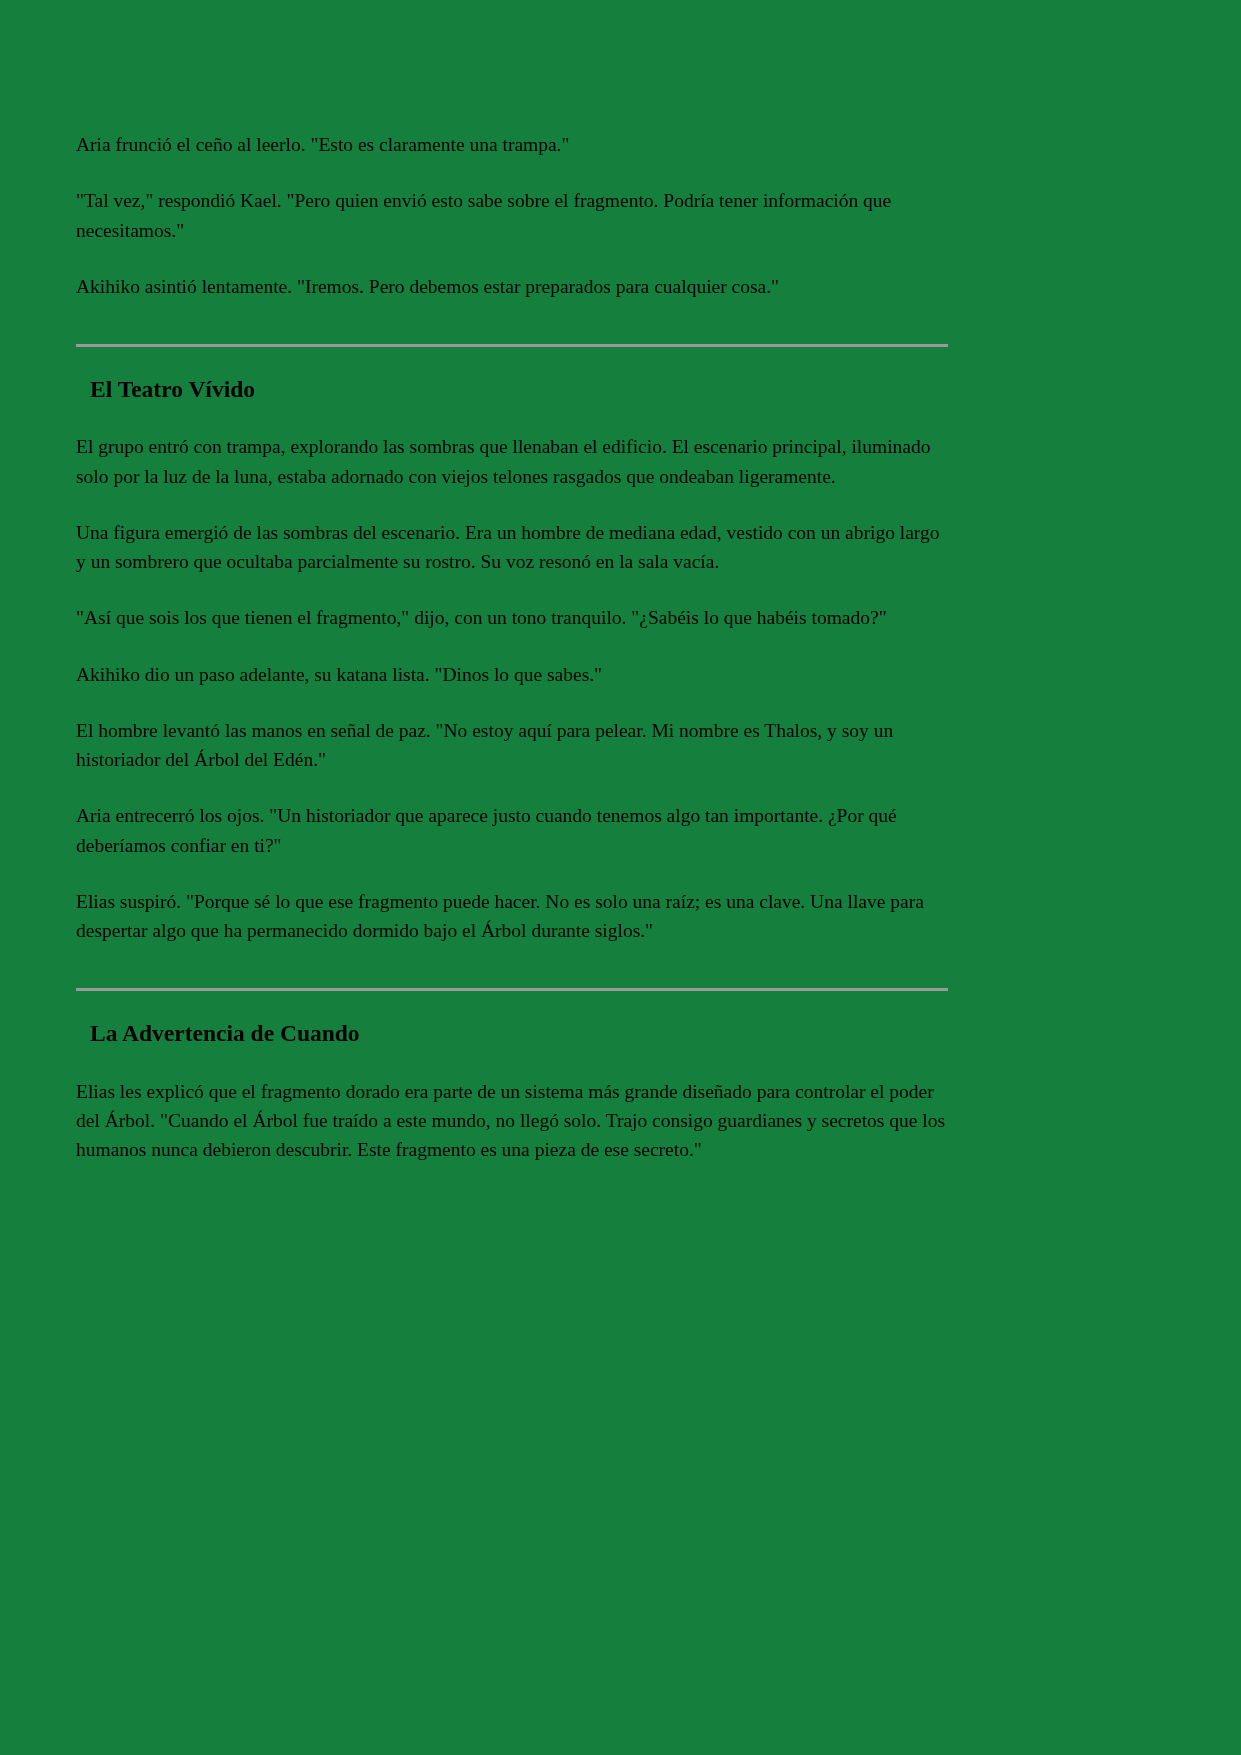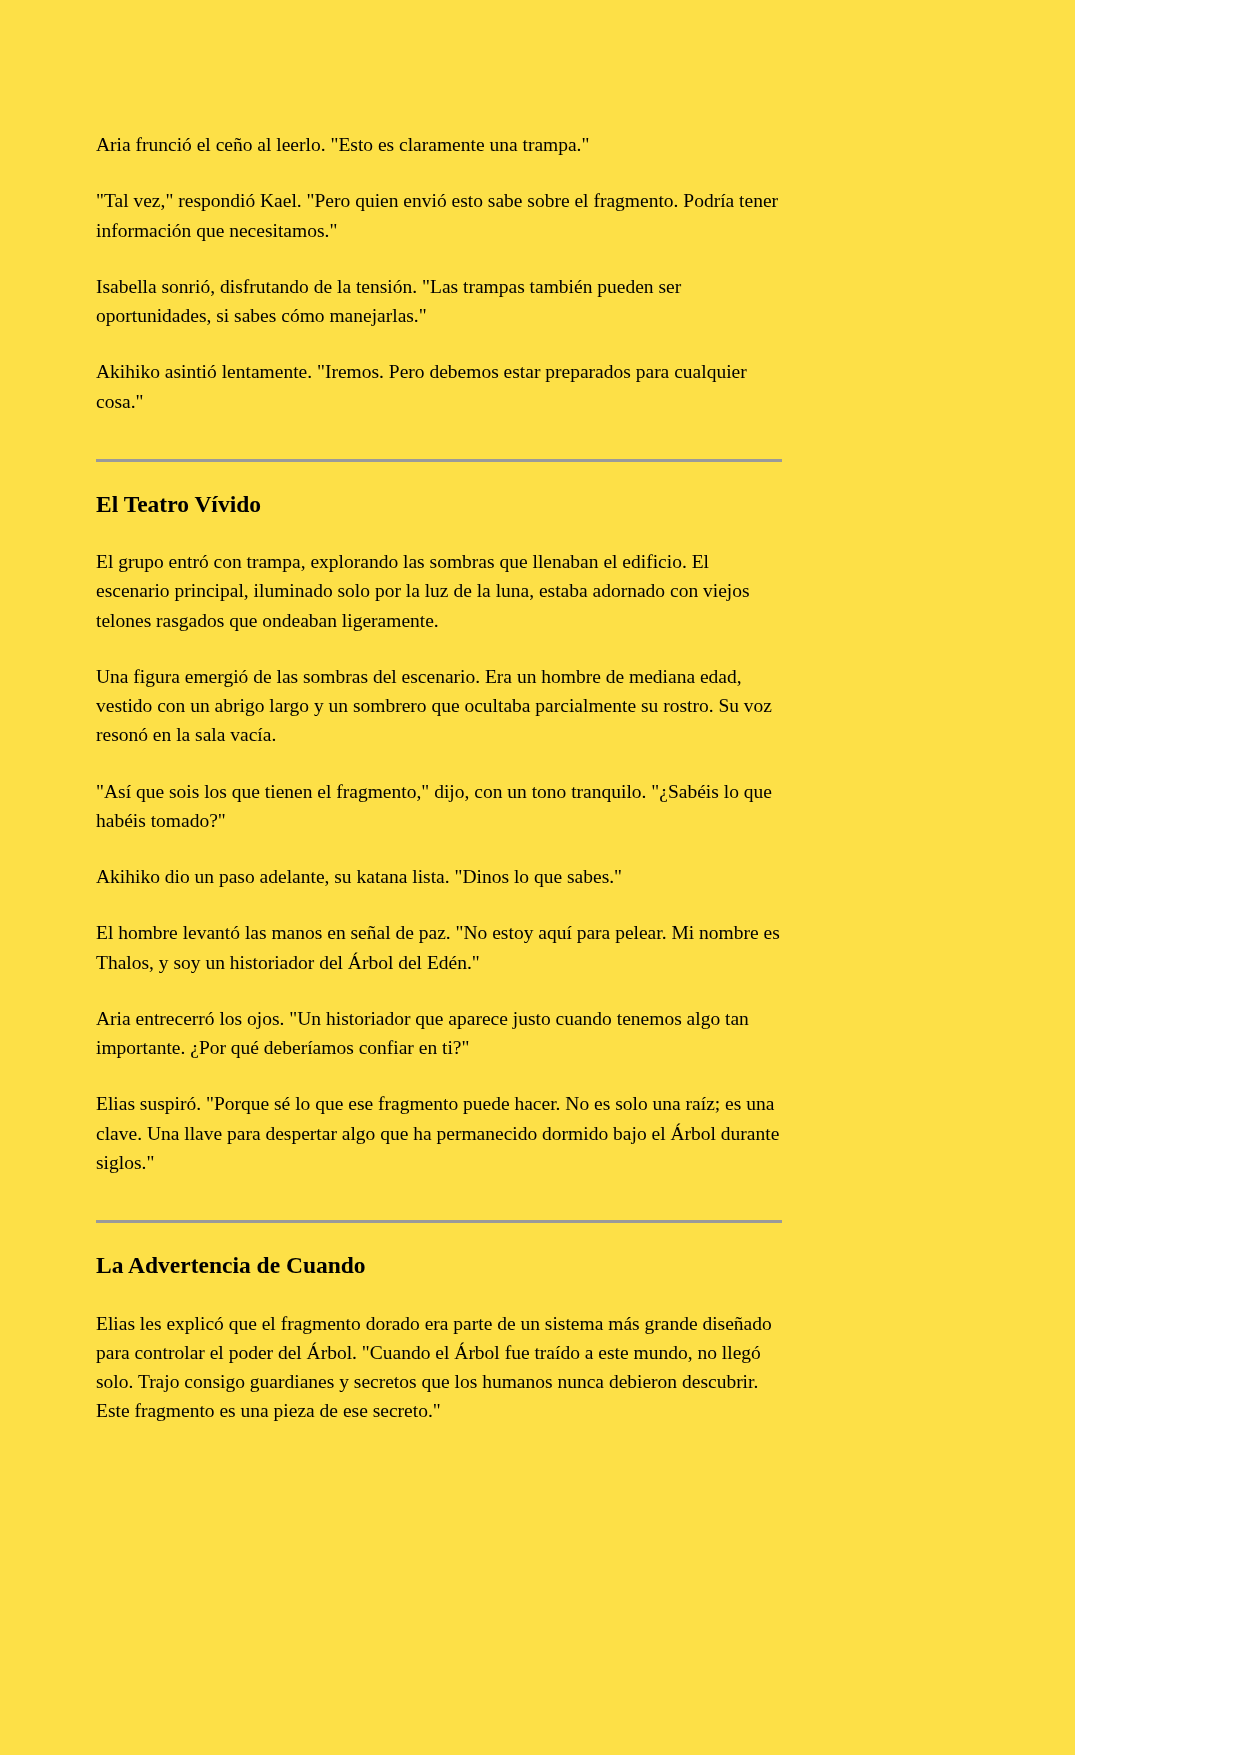--- a/index.html
+++ b/index.html
@@ -9,52 +9,51 @@
   }
   body {
     width: 1241px;
     height: 1755px;
     overflow: hidden;
     font-family: "Liberation Serif", "DejaVu Serif", serif;
     color: #000000;
   }
   .page {
     box-sizing: border-box;
-    width: 1075px;
+    width: 1241px;
     height: 1755px;
-    padding: 130px 293px 60px 96px;
-    background: #fde047;
+    padding: 130px 293px 60px 76px;
+    background: #15803d;
   }
   .page p {
     margin: 0 0 27px 0;
     font-size: 19.5px;
     line-height: 1.5;
     font-weight: 400;
   }
   .page hr.section-divider {
     border: none;
     border-top: 3px solid #9a9a9a;
     margin: 43px 0 28px 0;
     width: 100%;
   }
   .page h2.section-heading {
-    margin: 0 0 28px 0;
+    margin: 0 0 28px 14px;
     font-size: 23.5px;
     line-height: 1.25;
     font-weight: 700;
   }
 </style>
 </head>
 <body>
 
 <div class="page">
 
   <p>Aria frunció el ceño al leerlo. "Esto es claramente una trampa."</p>
   <p>"Tal vez," respondió Kael. "Pero quien envió esto sabe sobre el fragmento. Podría tener información que necesitamos."</p>
-  <p>Isabella sonrió, disfrutando de la tensión. "Las trampas también pueden ser oportunidades, si sabes cómo manejarlas."</p>
   <p>Akihiko asintió lentamente. "Iremos. Pero debemos estar preparados para cualquier cosa."</p>
 
   <hr class="section-divider">
 
   <h2 class="section-heading">El Teatro Vívido</h2>
 
   <p>El grupo entró con trampa, explorando las sombras que llenaban el edificio. El escenario principal, iluminado solo por la luz de la luna, estaba adornado con viejos telones rasgados que ondeaban ligeramente.</p>
   <p>Una figura emergió de las sombras del escenario. Era un hombre de mediana edad, vestido con un abrigo largo y un sombrero que ocultaba parcialmente su rostro. Su voz resonó en la sala vacía.</p>
   <p>"Así que sois los que tienen el fragmento," dijo, con un tono tranquilo. "¿Sabéis lo que habéis tomado?"</p>
   <p>Akihiko dio un paso adelante, su katana lista. "Dinos lo que sabes."</p>

